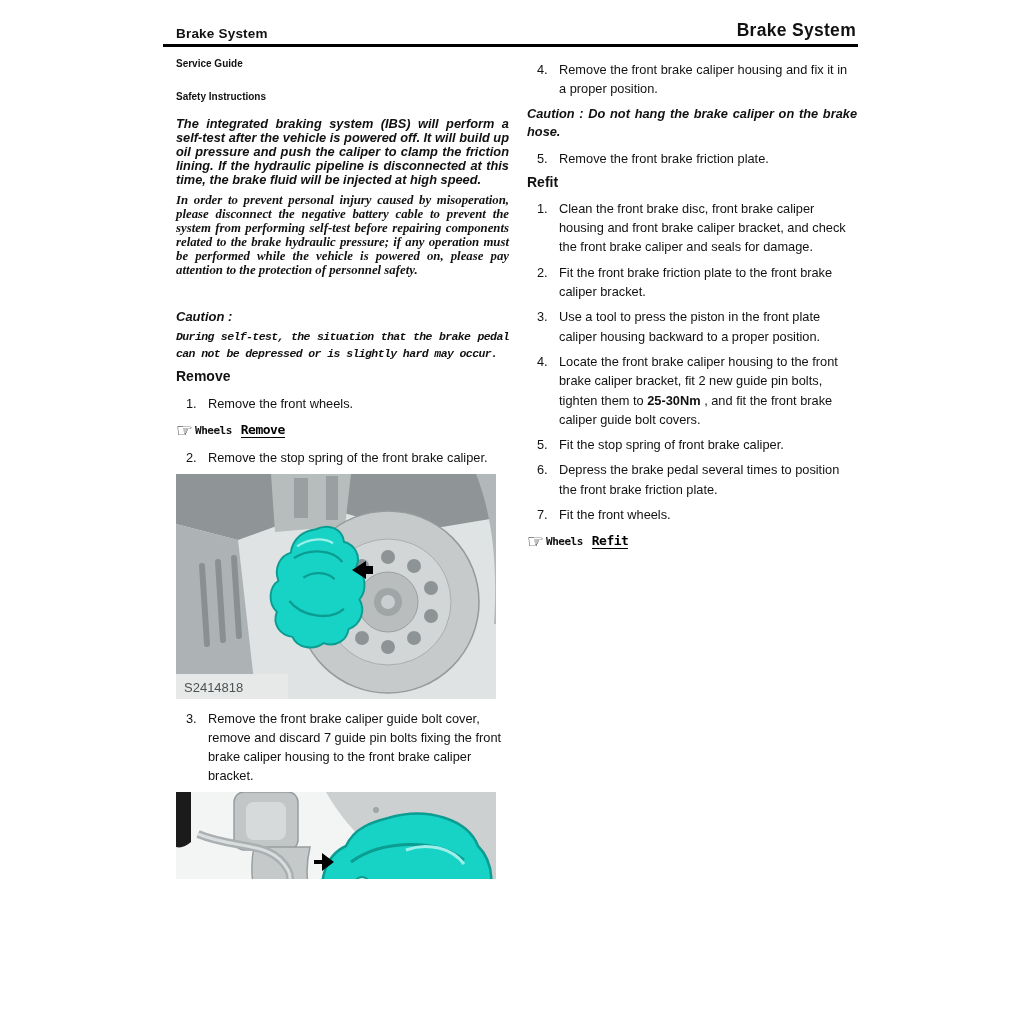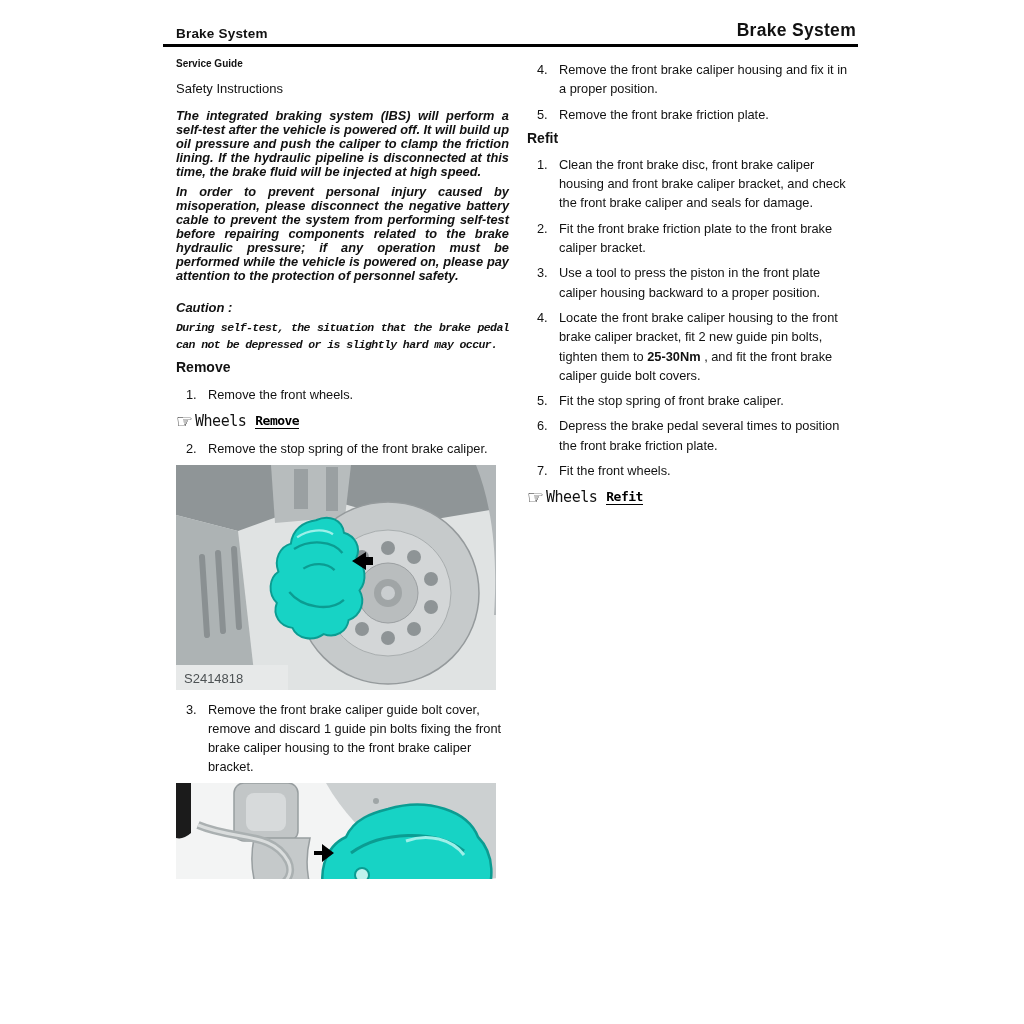--- a/index.html
+++ b/index.html
@@ -10,40 +10,40 @@
   
   .hdr-left{position:absolute;left:176px;top:26px;font-size:13.5px;font-weight:bold;letter-spacing:.2px;}
   .hdr-right{position:absolute;right:168px;top:20px;font-size:17.5px;font-weight:bold;letter-spacing:.3px;}
   .hdr-rule{position:absolute;left:163px;top:44px;width:695px;height:2.6px;background:#000;}
   
   .col{position:absolute;top:52px;}
   .col-left{left:176px;width:333px;}
   .col-right{left:527px;width:330px;}
   
   .h-section{font-size:10px;font-weight:bold;margin:3px 0 8px;line-height:18px;}
-  .h-sub{font-size:13px;font-weight:normal;margin:8px 0 12px;line-height:16px;}
+  .h-sub{font-size:10px;font-weight:bold;margin:16px 0 12px;line-height:16px;}
   .h-proc{font-size:14px;font-weight:bold;margin:0 0 9px;line-height:17px;}
   
   .warn-label{font-size:13px;font-weight:bold;font-style:italic;margin:0 0 3px;line-height:17px;}
   .warn-p{font-size:12.8px;font-weight:bold;font-style:italic;line-height:14px;
           text-align:justify;margin:0 0 6px;}
-  .warn-p.last{margin-bottom:16px;}
+  .warn-p.last{margin-bottom:31px;font-family:Liberation Serif, serif;}
   .caution-mono{font-family:Liberation Mono, monospace;font-size:11.5px;font-weight:bold;
           font-style:italic;letter-spacing:-0.6px;line-height:17px;text-align:justify;margin:0 0 6px;}
   .note-bi{font-size:12.8px;font-weight:bold;font-style:italic;line-height:18.5px;
           text-align:justify;margin:2px 0 7px;}
   
   .step{display:flex;font-size:12.8px;line-height:19.3px;margin:0 0 6px;}
   .step .num{flex:none;width:22px;margin-left:10px;}
   .step .txt{flex:1;}
   .step .txt b{font-weight:bold;}
   
   .xref{display:flex;align-items:center;margin:4px 0 7px;height:22px;}
   .hand{font-family:"DejaVu Sans",sans-serif;font-size:19px;line-height:20px;margin-right:2px;}
-  .xref-txt{font-family:"DejaVu Sans Mono",monospace;font-weight:normal;font-size:15px;letter-spacing:-0.5px;}
+  .xref-txt{font-family:"DejaVu Sans Mono",monospace;font-weight:bold;font-size:11px;letter-spacing:-0.5px;}
   .xref-link{font-family:"DejaVu Sans Mono",monospace;font-weight:bold;font-size:13px;letter-spacing:-0.5px;
              margin-left:9px;color:#000;text-decoration:none;border-bottom:1.6px solid #000;cursor:pointer;}
   
   .figure{margin:2px 0 10px;}
   .figure svg{display:block;}
   .fig-code{font-size:13px;fill:#4d5254;font-family:"Liberation Sans",sans-serif;}
 </style>
 </head>
 <body>
 
@@ -128,21 +128,21 @@
           <polygon points="176,96 190,87 190,92 197,92 197,100 190,100 190,105" fill="#000"></polygon>
         </g>
 
         <rect x="0" y="200" width="112" height="25" fill="#e7e9e9"></rect>
         <text class="fig-code" x="8" y="218">S2414818</text>
       </svg>
     </div>
 
     <div class="step">
       <span class="num">3.</span>
-      <span class="txt">Remove the front brake caliper guide bolt cover, remove and discard 1 guide pin bolts fixing the front brake caliper housing to the front brake caliper bracket.</span>
+      <span class="txt">Remove the front brake caliper guide bolt cover, remove and discard 7 guide pin bolts fixing the front brake caliper housing to the front brake caliper bracket.</span>
     </div>
 
     <div class="figure">
       <svg width="320" height="220" viewBox="0 0 320 220">
         <rect width="320" height="220" fill="#f3f4f4"></rect>
 
         <path d="M0 0 h15 v50 q-8 7 -15 5 Z" fill="#1b1b1b"></path>
 
         <path d="M150 0 H320 V95 C260 105 190 70 150 0 Z" fill="#ccd0d1"></path>
         <g fill="#9fa5a6">
@@ -189,20 +189,21 @@
     </div>
   </div>
 
   <div class="col col-right">
 
     <div class="step" style="margin-top:8px;">
       <span class="num">4.</span>
       <span class="txt">Remove the front brake caliper housing and fix it in a proper position.</span>
     </div>
 
+    <p class="note-bi">Caution : Do not hang the brake caliper on the brake hose.</p>
 
     <div class="step">
       <span class="num">5.</span>
       <span class="txt">Remove the front brake friction plate.</span>
     </div>
 
     <div class="h-proc" style="margin:2px 0 8px;">Refit</div>
 
     <div class="step">
       <span class="num">1.</span>

